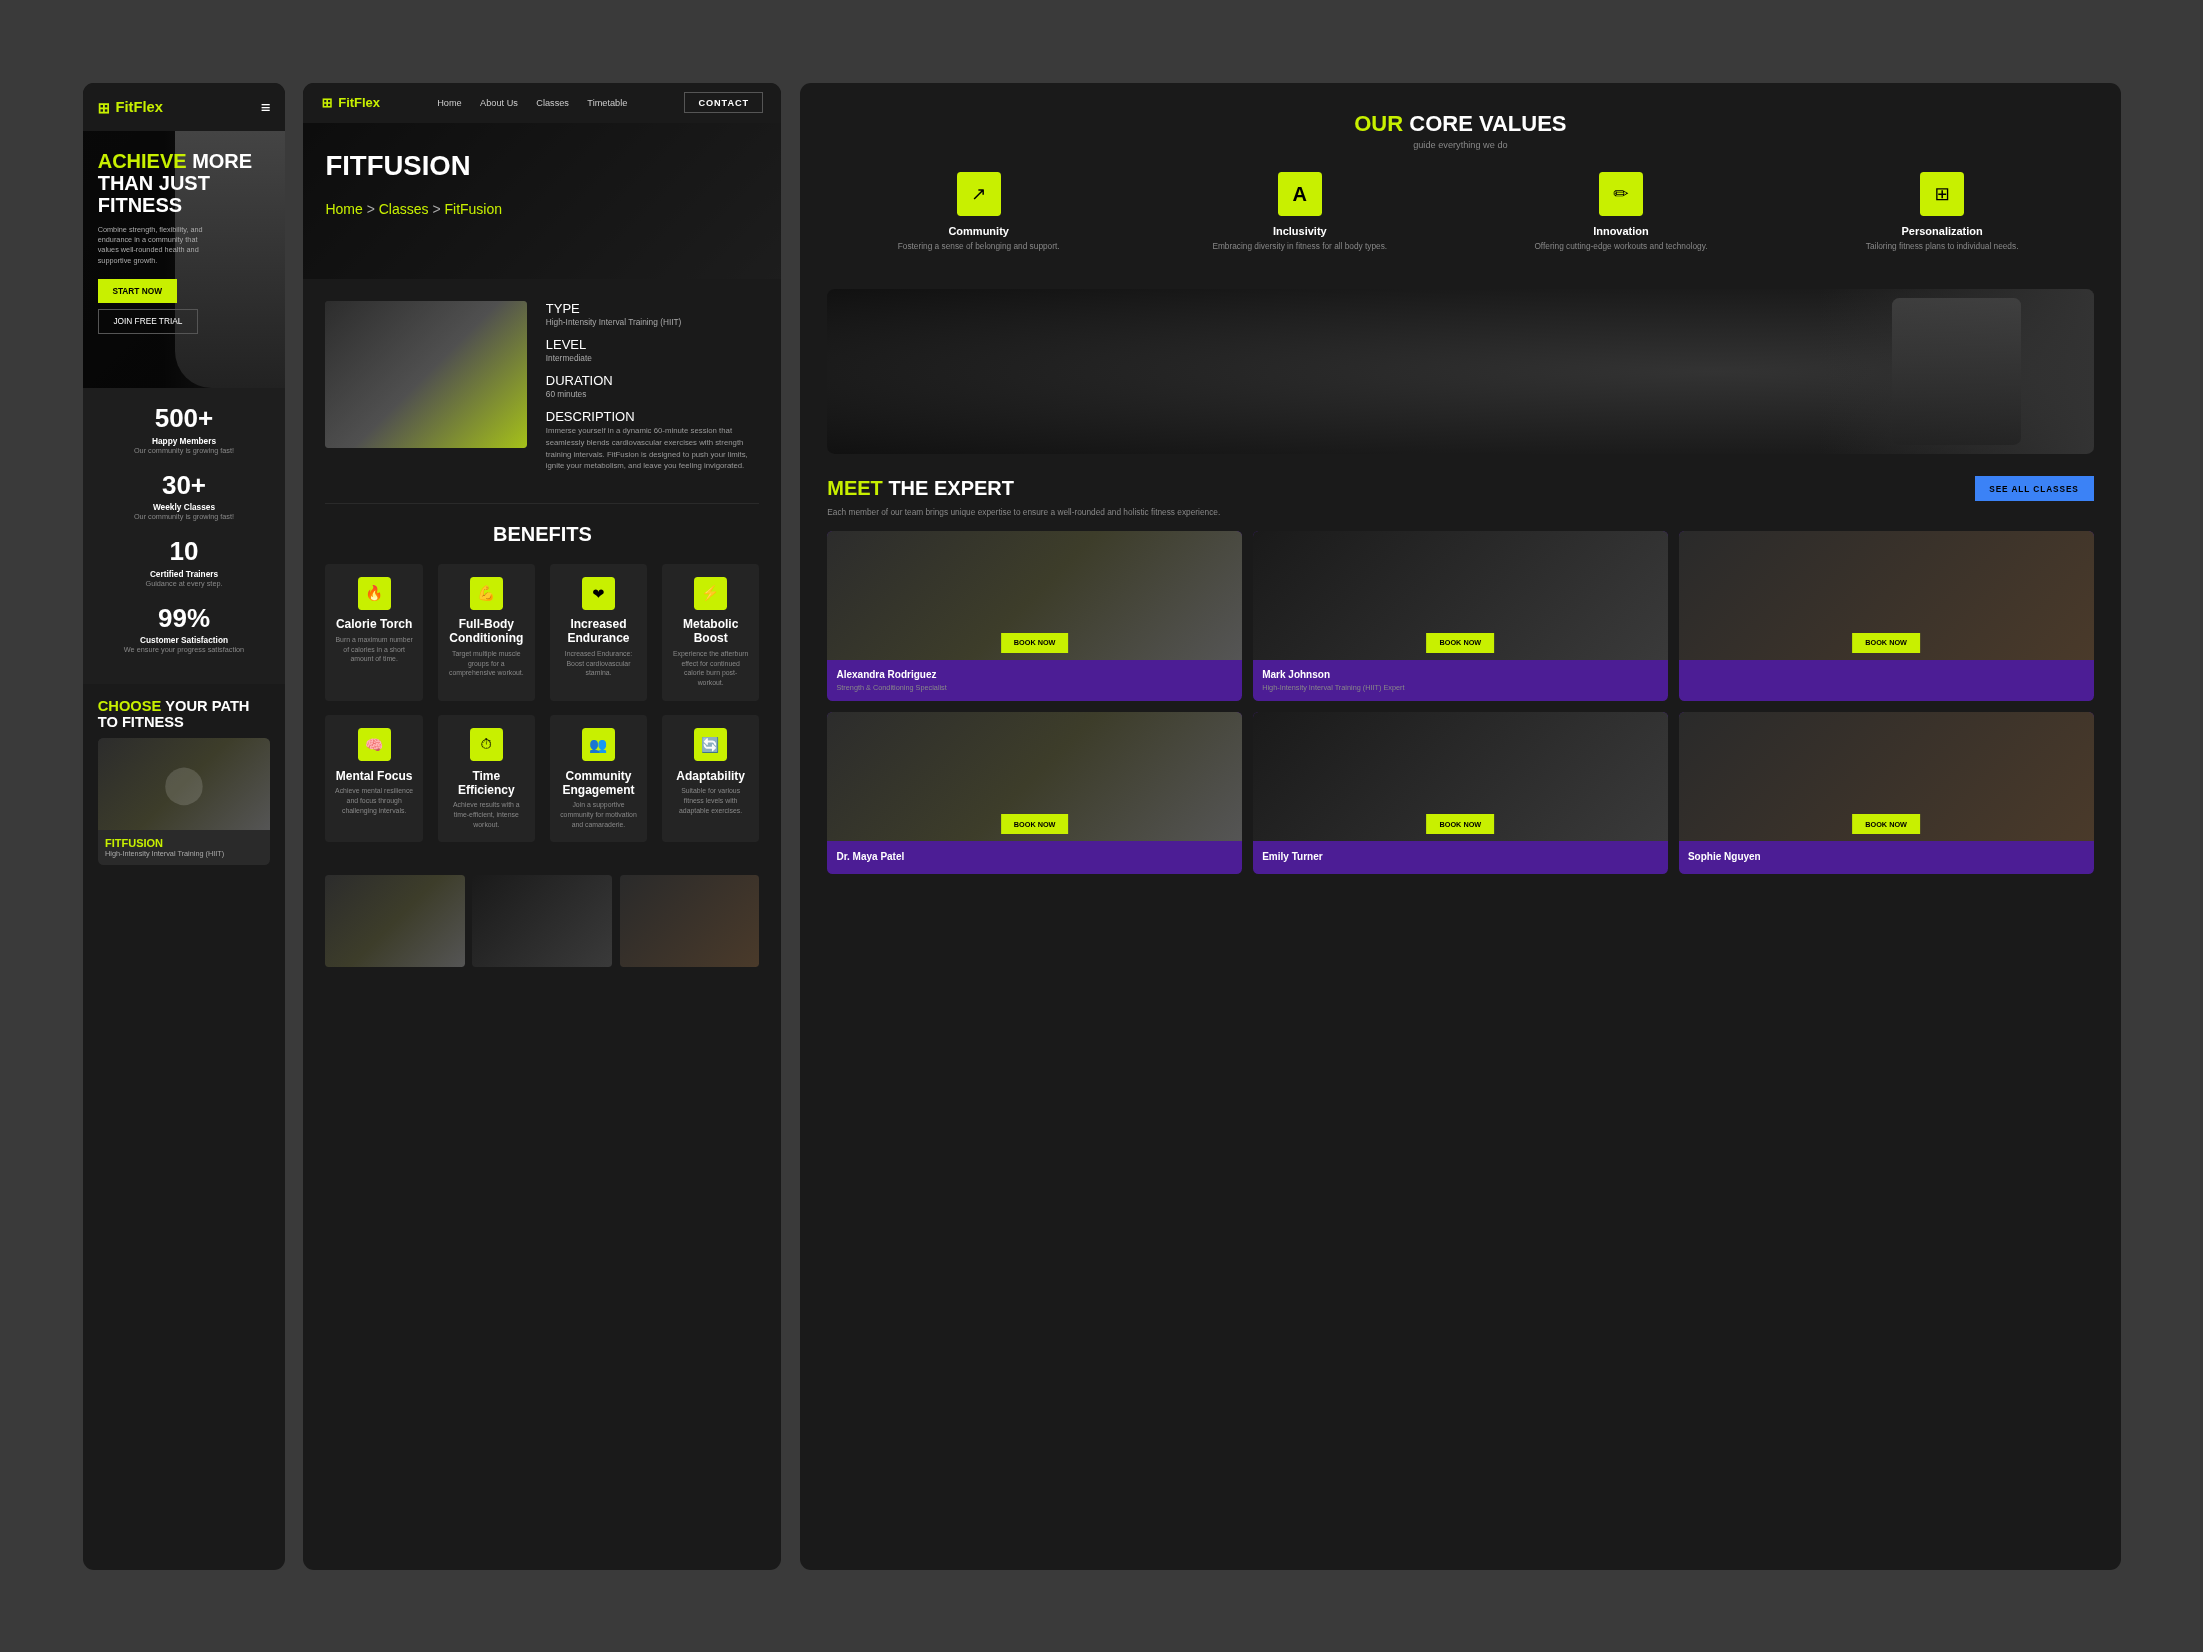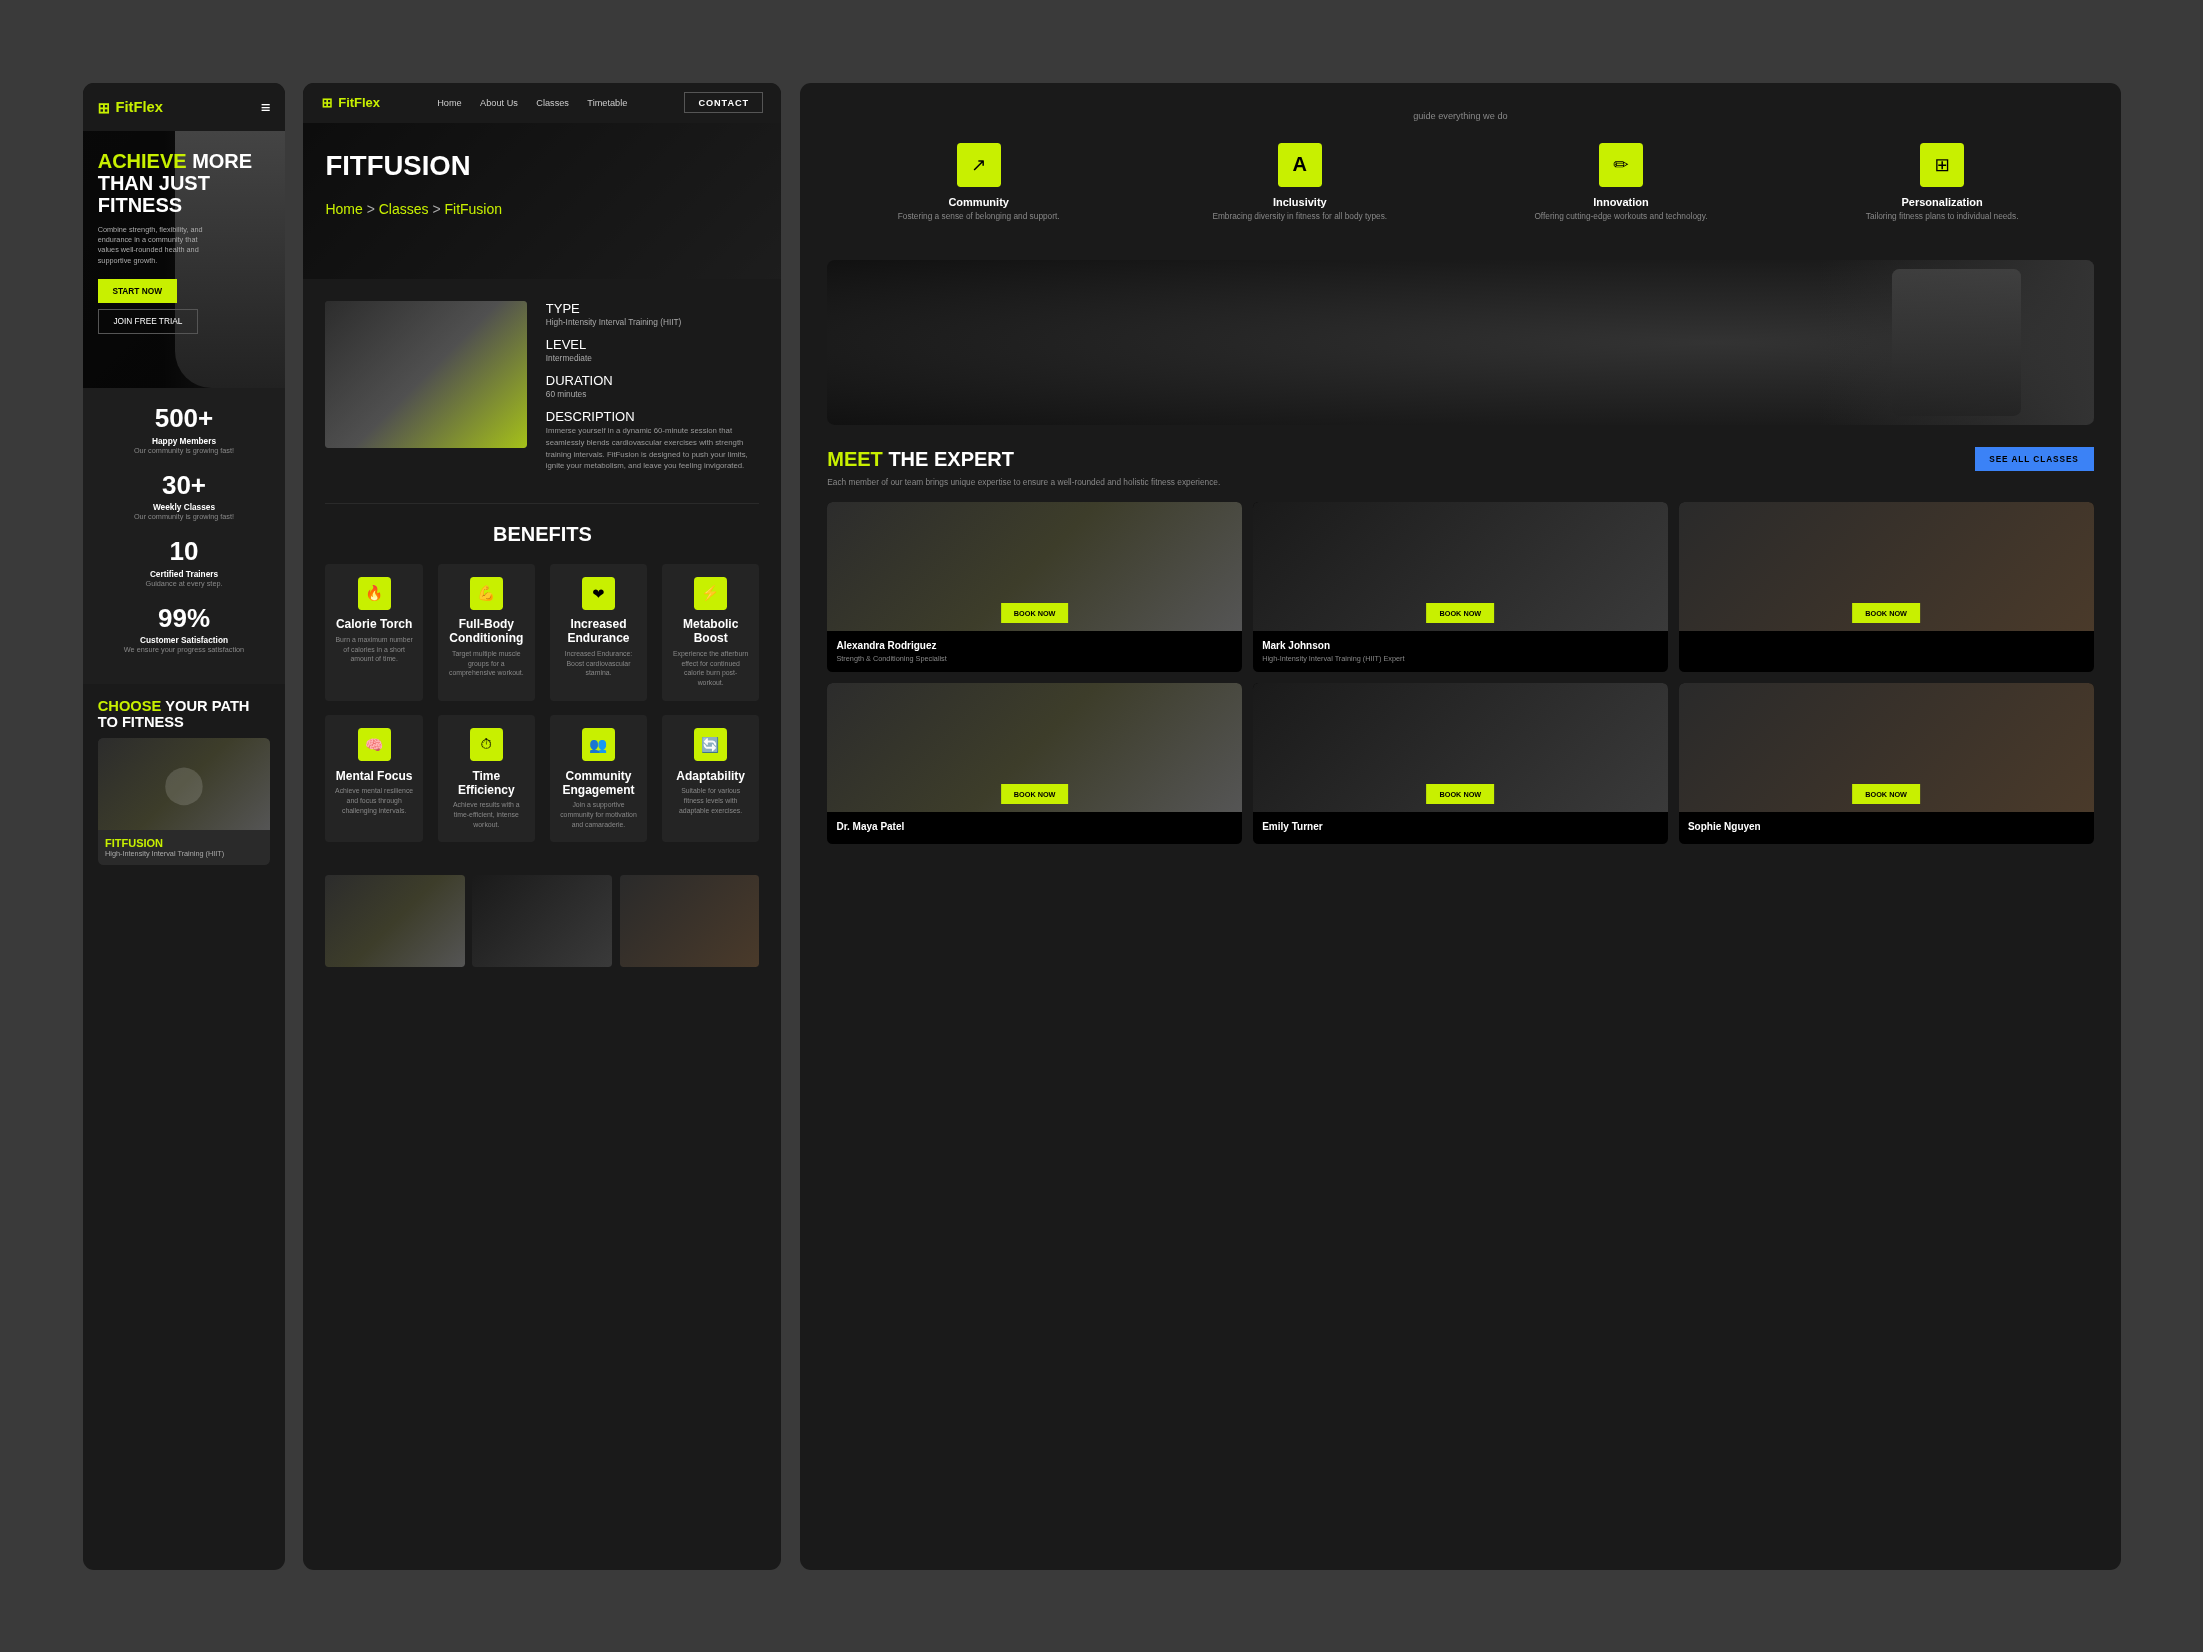--- a/index.html
+++ b/index.html
@@ -522,21 +522,21 @@
       margin-bottom: 14.7px;
     }
 
     .experts-grid {
       display: grid;
       grid-template-columns: repeat(3, 1fr);
       gap: 11px;
     }
 
     .expert-card {
-      background: #000000;
+      background: #4c1d95;
       border-radius: 5.5px;
       overflow: hidden;
     }
 
     .expert-img {
       height: 129px;
       background: linear-gradient(135deg, #333, #555);
       position: relative;
     }
 
@@ -764,20 +764,23 @@
 
     <div class="class-images-grid">
       <div class="class-img-thumb bg-gym-1"></div>
       <div class="class-img-thumb bg-gym-2"></div>
       <div class="class-img-thumb bg-gym-3"></div>
     </div>
   </div>
 
   <div class="right-panel">
     <div class="core-values-section">
+      <div class="core-values-title">
+        <span style="color:#c8f000">OUR</span><span> CORE VALUES</span>
+      </div>
       <div class="core-values-subtitle">guide everything we do</div>
 
       <div class="values-grid">
         <div class="value-card">
           <div class="value-icon">↗</div>
           <div class="value-name">Community</div>
           <div class="value-desc">Fostering a sense of belonging and support.</div>
         </div>
         <div class="value-card">
           <div class="value-icon" style="font-weight:900;font-size:20px;">A</div>

